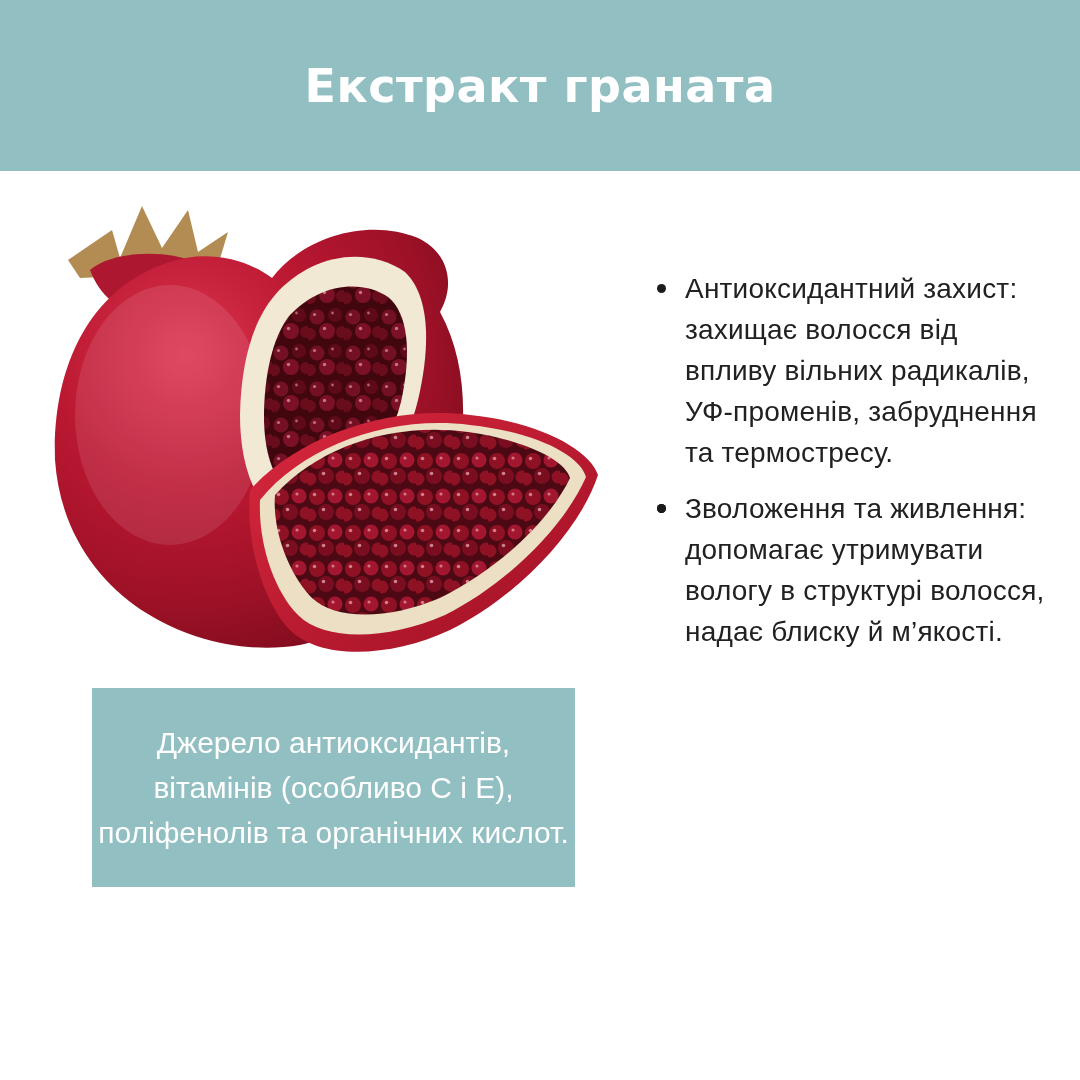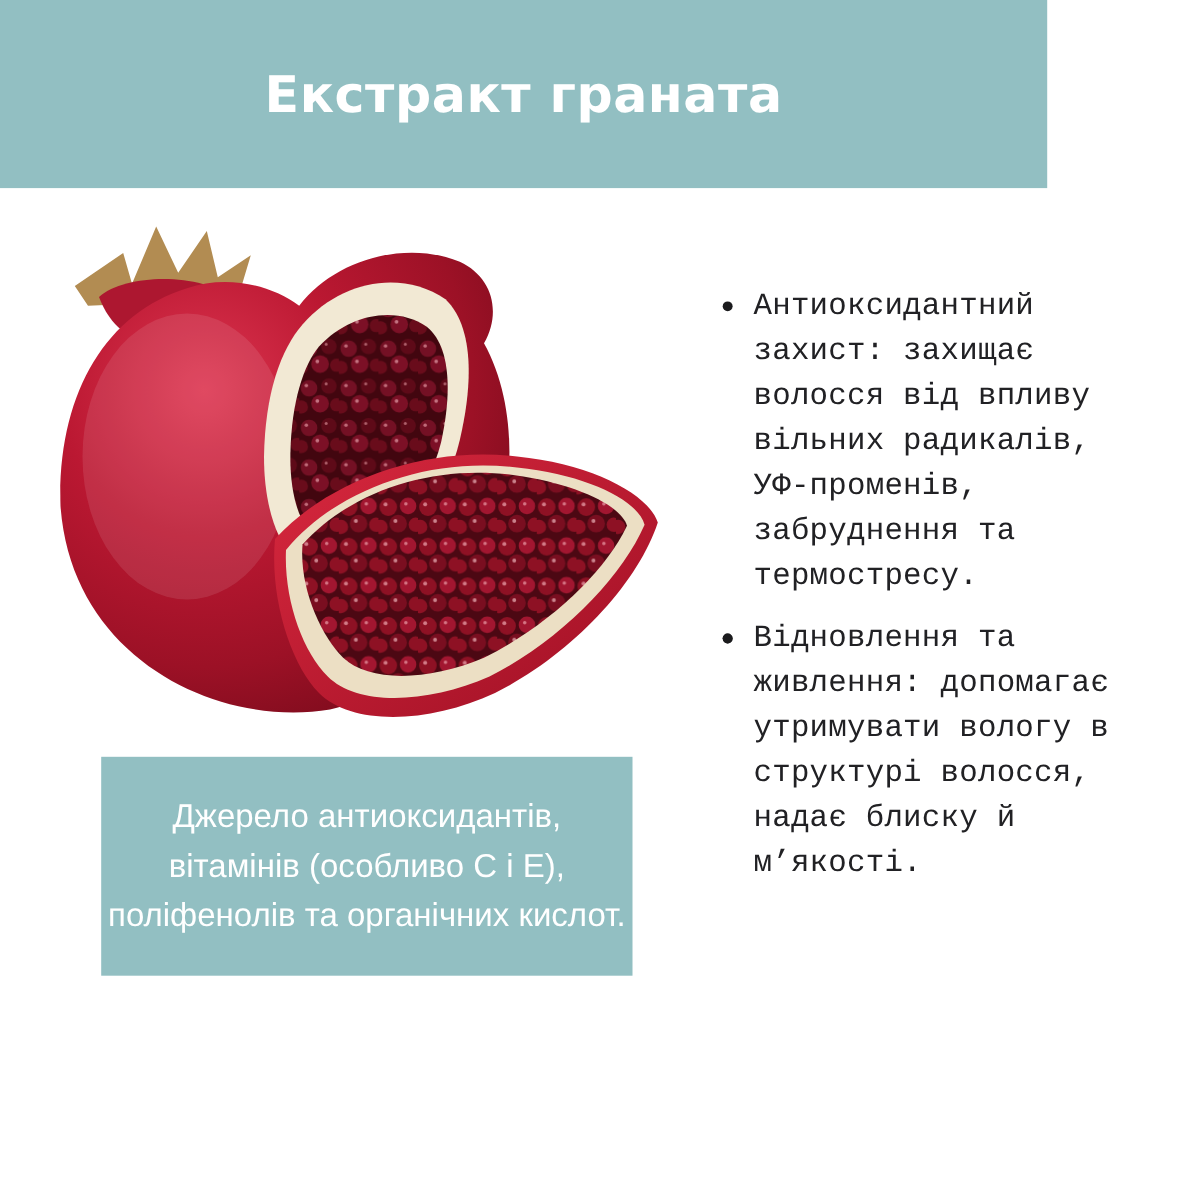--- a/index.html
+++ b/index.html
@@ -1,38 +1,38 @@
 <!DOCTYPE html>
 <html><head>
 <meta charset="utf-8">
 <style>
   html,body{margin:0;padding:0;background:#ffffff;}
   .canvas{
     position:relative;width:1080px;height:1080px;background:#ffffff;overflow:hidden;
     font-family:"Liberation Sans","DejaVu Sans",sans-serif;
   }
   .band{
-    position:absolute;left:0;top:0;width:952px;height:171px;background:#92bfc2;
+    position:absolute;left:0;top:0;width:1080px;height:171px;background:#92bfc2;
     display:flex;align-items:center;justify-content:center;
   }
   .band h1{
     margin:0;color:#ffffff;font-size:46px;font-weight:700;letter-spacing:.5px;
     font-family:"DejaVu Sans","Liberation Sans",sans-serif;
   }
   .photo{position:absolute;left:20px;top:200px;width:600px;height:480px;}
   .photo svg{display:block;width:100%;height:100%;}
   .caption{
     position:absolute;left:92px;top:688px;width:483px;height:199px;background:#92bfc2;
     display:flex;align-items:center;justify-content:flex-start;box-sizing:border-box;padding:0 6px;
   }
   .caption p{
     margin:0;color:#ffffff;text-align:center;font-size:30px;line-height:45px;font-weight:300;
   }
   .bullets{
-    position:absolute;left:655px;top:258px;width:392px;margin:0;padding:0;list-style:none;font-family:Liberation Mono, monospace;
+    position:absolute;left:655px;top:268px;width:392px;margin:0;padding:0;list-style:none;
   }
   .bullets li{
     position:relative;padding-left:30px;margin:0 0 15px 0;
     color:#212124;font-size:28px;line-height:41px;font-weight:300;letter-spacing:.2px;
   }
   .bullets .dot{
     position:absolute;left:2px;top:16px;width:9px;height:9px;border-radius:50%;background:#1b1b1d;
   }
 </style>
 </head>
@@ -115,17 +115,17 @@
   <ul class="bullets">
     <li>
       <span class="dot"></span>
       <span>Антиоксидантний захист: захищає волосся від впливу вільних радикалів, УФ-променів, забруднення та термостресу.</span>
     </li>
     <li>
       <span class="dot"></span>
     </li>
     <li>
       <span class="dot"></span>
-      <span>Відновлення та живлення: допомагає утримувати вологу в структурі волосся, надає блиску й м’якості.</span>
+      <span>Зволоження та живлення: допомагає утримувати вологу в структурі волосся, надає блиску й м’якості.</span>
     </li>
   </ul>
 
 </div>
 
 </body></html>

